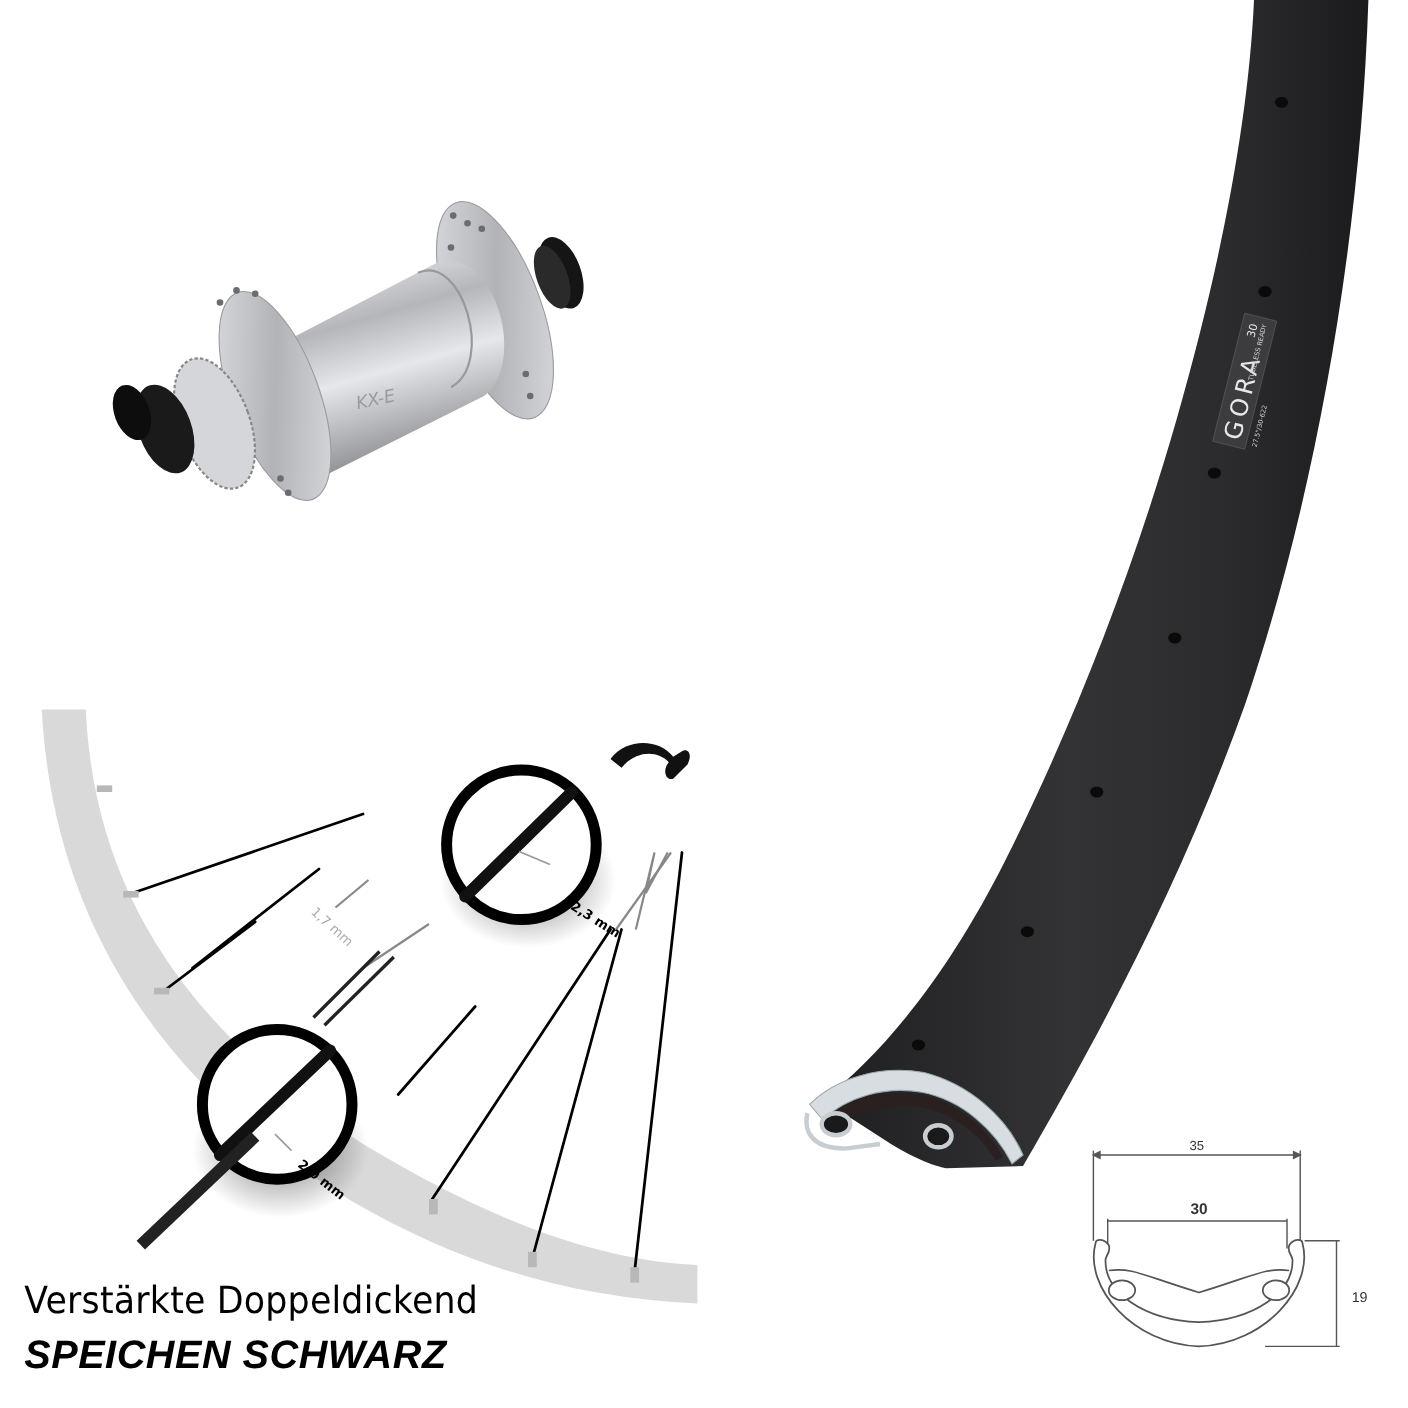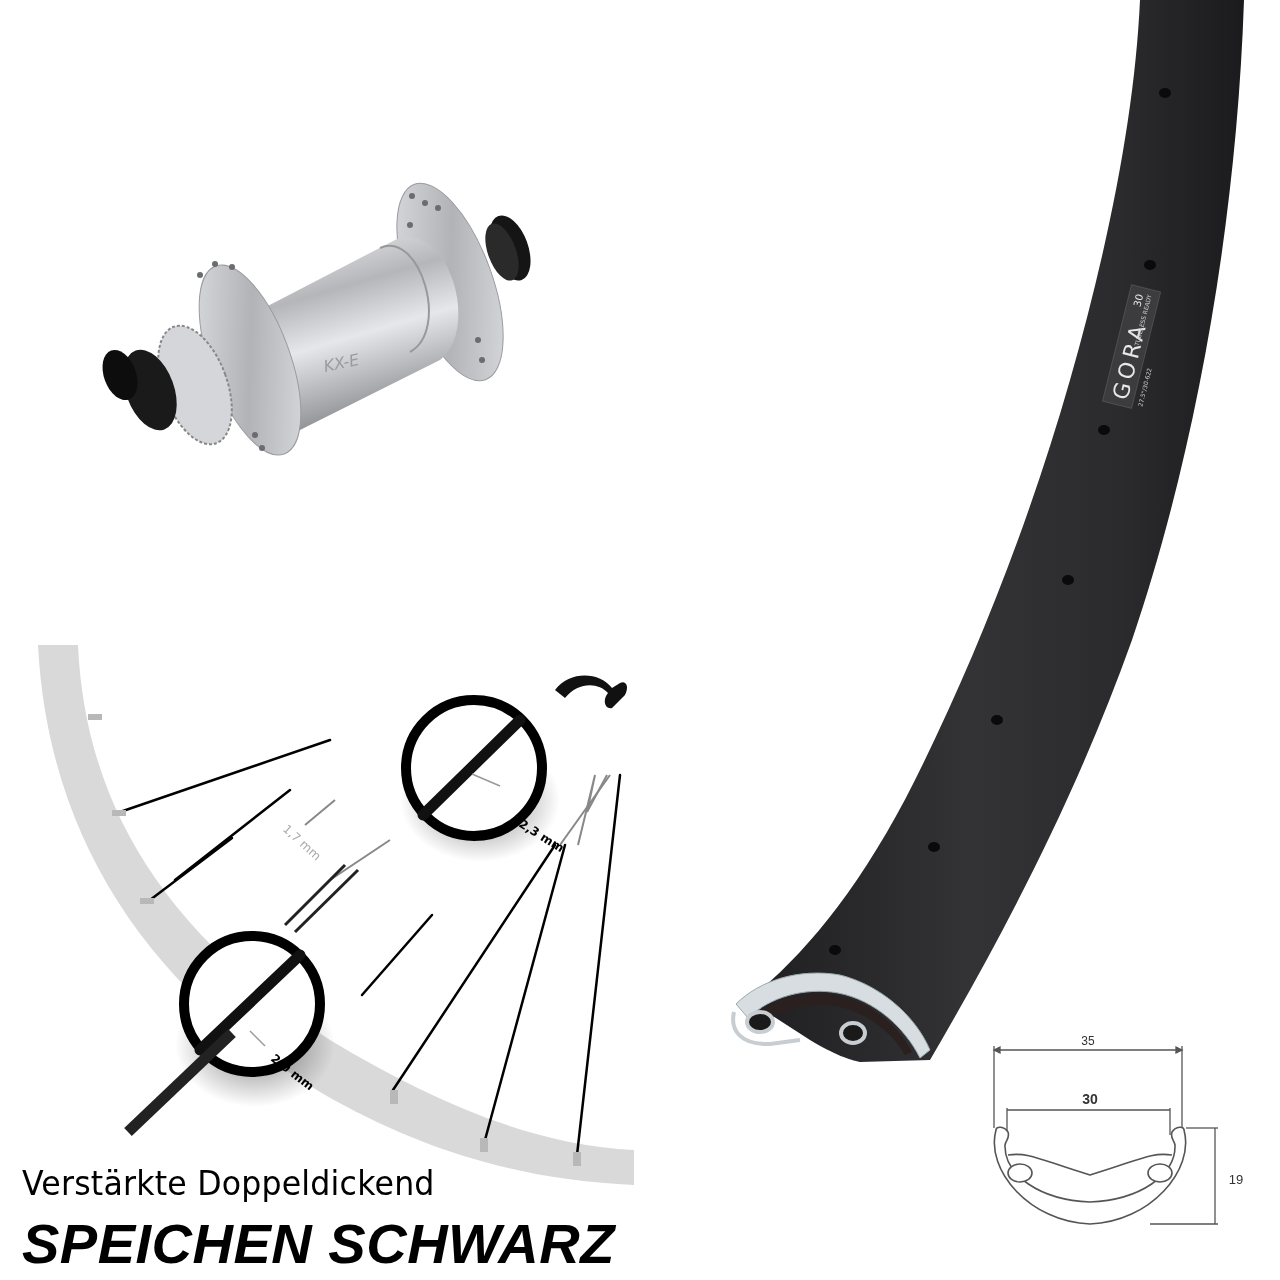--- a/index.html
+++ b/index.html
@@ -1,19 +1,19 @@
 <!DOCTYPE html>
 <html><head>
 <meta charset="utf-8">
 <style>
   html, body { margin: 0; padding: 0; background: #ffffff; }
   body { width: 1280px; height: 1280px; position: relative; overflow: hidden; font-family: "DejaVu Sans", "Liberation Sans", sans-serif; }
   .layer { position: absolute; left: 0; top: 0; width: 1280px; height: 1280px; }
   .caption-1 { position: absolute; left: 22px; top: 1163px; font-family: "DejaVu Sans", sans-serif; font-size: 34px; color: #000; letter-spacing: 0.2px; transform: scaleX(0.93); transform-origin: left top; white-space: nowrap; }
-  .caption-2 { position: absolute; left: 22px; top: 1211px; font-family: "Liberation Sans", sans-serif; font-size: 56px; font-weight: bold; font-style: italic; color: #000; white-space: nowrap; letter-spacing: 0.5px; }
+  .caption-2 { position: absolute; left: 22px; top: 1211px; font-family: "Liberation Sans", sans-serif; font-size: 36px; font-weight: bold; font-style: italic; color: #000; white-space: nowrap; letter-spacing: 0.5px; }
   .dim-label { font-family: "Liberation Sans", sans-serif; }
 </style>
 </head>
 <body>
 
 <svg class="layer" viewBox="0 0 1280 1280" xmlns="http://www.w3.org/2000/svg">
   <defs>
     <linearGradient id="rimGrad" x1="0" y1="0" x2="1" y2="0">
       <stop offset="0" stop-color="#1f1f21"></stop>
       <stop offset="0.45" stop-color="#333335"></stop>

